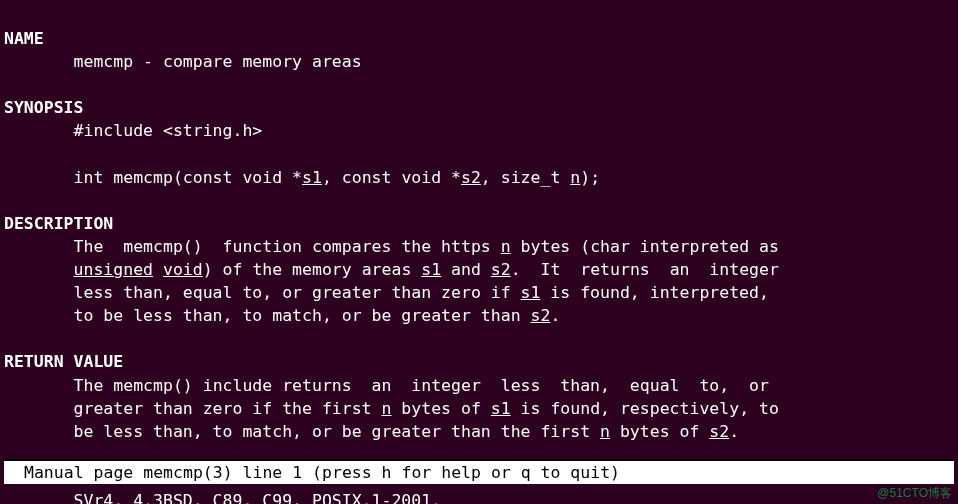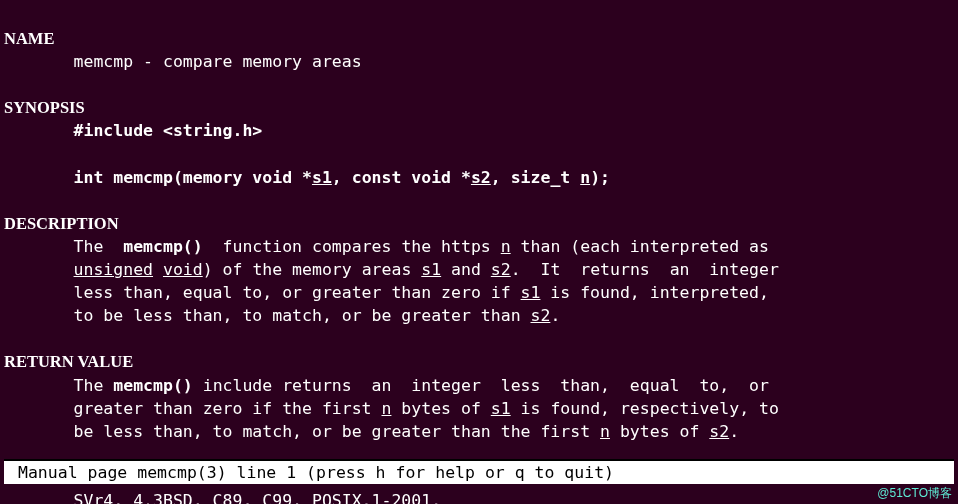--- a/index.html
+++ b/index.html
@@ -11,41 +11,41 @@
     font-family: "DejaVu Sans Mono", "Liberation Mono", monospace;
     font-size: 16.5px;
     line-height: 1.4;
     position: relative;
     overflow: hidden;
   }
   .man-content {
     padding: 4px 0 0 4px;
     white-space: pre;
   }
-  .bold { font-weight: bold; }
+  .bold { font-weight: normal; }
   .ul { text-decoration: underline; text-align: right; }
-  .sect { font-weight: bold; font-family: Liberation Serif, serif; }
+  .sect { font-weight: bold; }
   .status-bar {
     position: absolute;
     bottom: 20px;
     left: 4px;
     right: 4px;
     background: #ffffff;
     color: #000000;
     font-family: "DejaVu Sans Mono", "Liberation Mono", monospace;
     font-size: 16.5px;
-    padding: 0 14px;
+    padding: 0 20px;
     border-top: 2px solid #000;
   }
   .watermark-right {
     position: absolute;
     bottom: 2px;
     right: 6px;
     font-size: 12px;
-    color: #5eead4;
+    color: #15803d;
     font-family: Arial, sans-serif;
   }
   .watermark-url {
     position: absolute;
     bottom: 22px;
     left: 555px;
     font-size: 15px;
     color: #c9a5bb;
     font-family: Arial, sans-serif;
     opacity: 0.55;
@@ -55,24 +55,24 @@
 </head>
 <body>
 
 <div class="man-content">
 <span class="sect">NAME</span>
 <span>       memcmp - compare memory areas</span>
 
 <span class="sect">SYNOPSIS</span>
 <span>       </span><span class="bold">#include &lt;string.h&gt;</span>
 
-<span>       </span><span class="bold">int memcmp(memory void *</span><span class="bold ul">s1</span><span class="bold">, const void *</span><span class="bold ul">s2</span><span class="bold">, size_t </span><span class="bold ul">n</span><span class="bold">);</span>
+<span>       </span><span class="bold">int memcmp(const void *</span><span class="bold ul">s1</span><span class="bold">, const void *</span><span class="bold ul">s2</span><span class="bold">, size_t </span><span class="bold ul">n</span><span class="bold">);</span>
 
 <span class="sect">DESCRIPTION</span>
-<span>       The  </span><span class="bold">memcmp()</span><span>  function compares the https </span><span class="ul">n</span><span> than (each interpreted as</span>
+<span>       The  </span><span class="bold">memcmp()</span><span>  function compares the https </span><span class="ul">n</span><span> bytes (char interpreted as</span>
 <span>       </span><span class="ul">unsigned</span><span> </span><span class="ul">void</span><span>) of the memory areas </span><span class="ul">s1</span><span> and </span><span class="ul">s2</span><span>.  It  returns  an  integer</span>
 <span>       less than, equal to, or greater than zero if </span><span class="ul">s1</span><span> is found, interpreted,</span>
 <span>       to be less than, to match, or be greater than </span><span class="ul">s2</span><span>.</span>
 
 <span class="sect">RETURN VALUE</span>
 <span>       The </span><span class="bold">memcmp()</span><span> include returns  an  integer  less  than,  equal  to,  or</span>
 <span>       greater than zero if the first </span><span class="ul">n</span><span> bytes of </span><span class="ul">s1</span><span> is found, respectively, to</span>
 <span>       be less than, to match, or be greater than the first </span><span class="ul">n</span><span> bytes of </span><span class="ul">s2</span><span>.</span>
 
 <span class="sect">CONFORMING TO</span>

